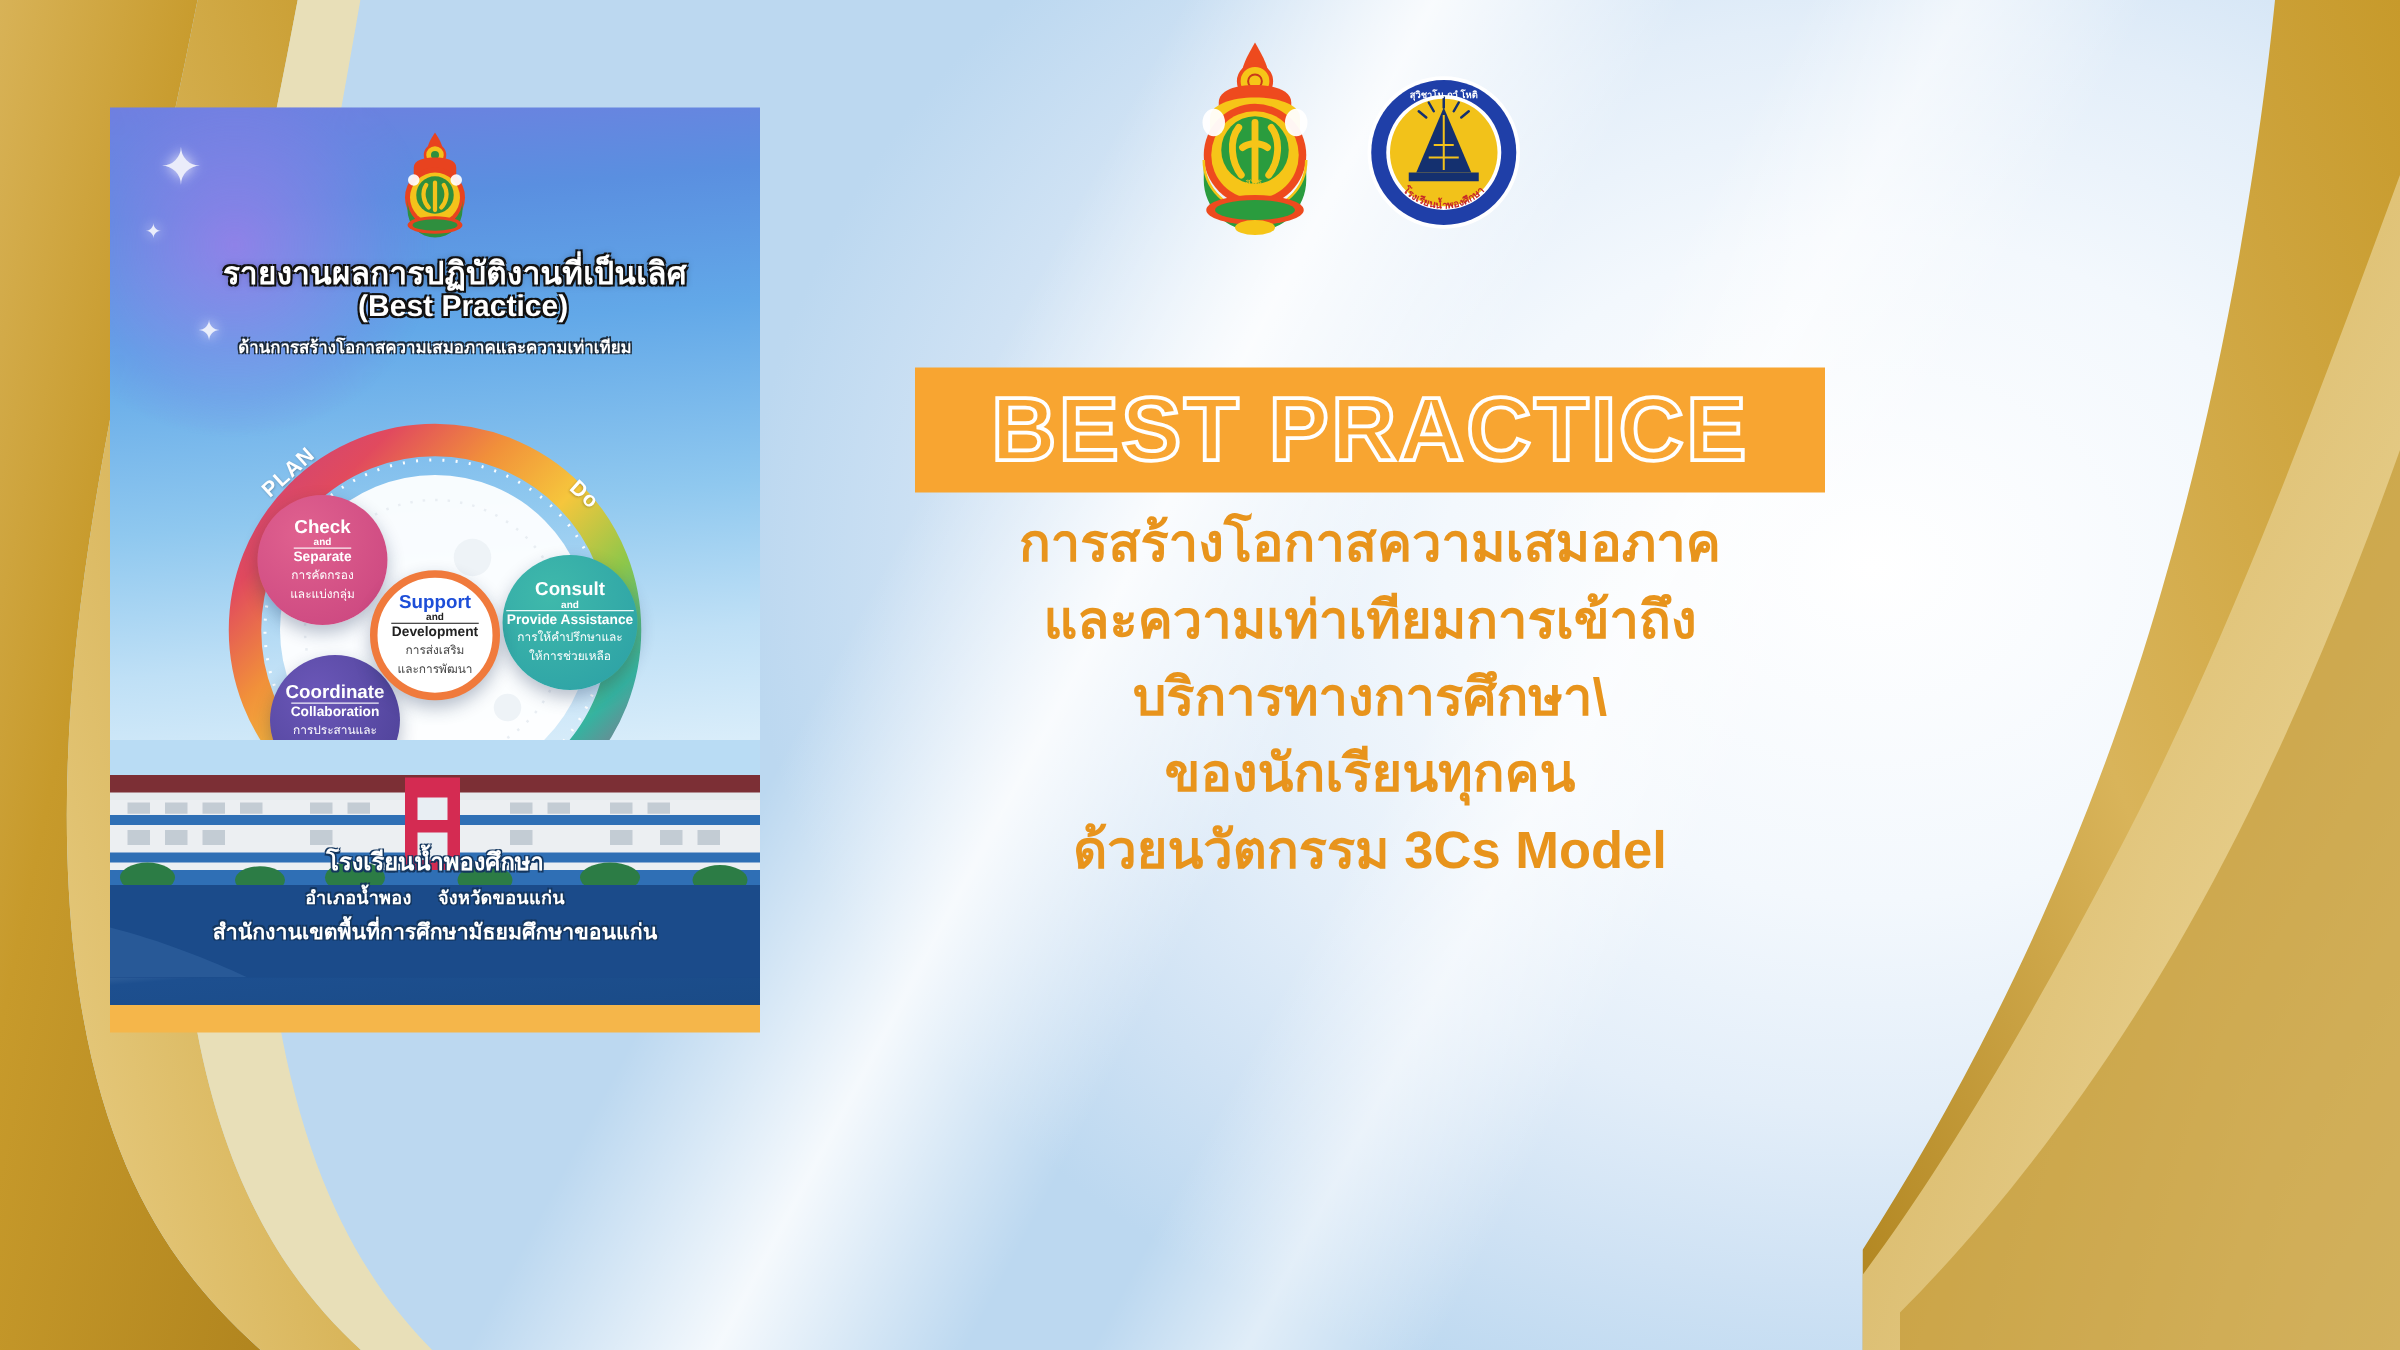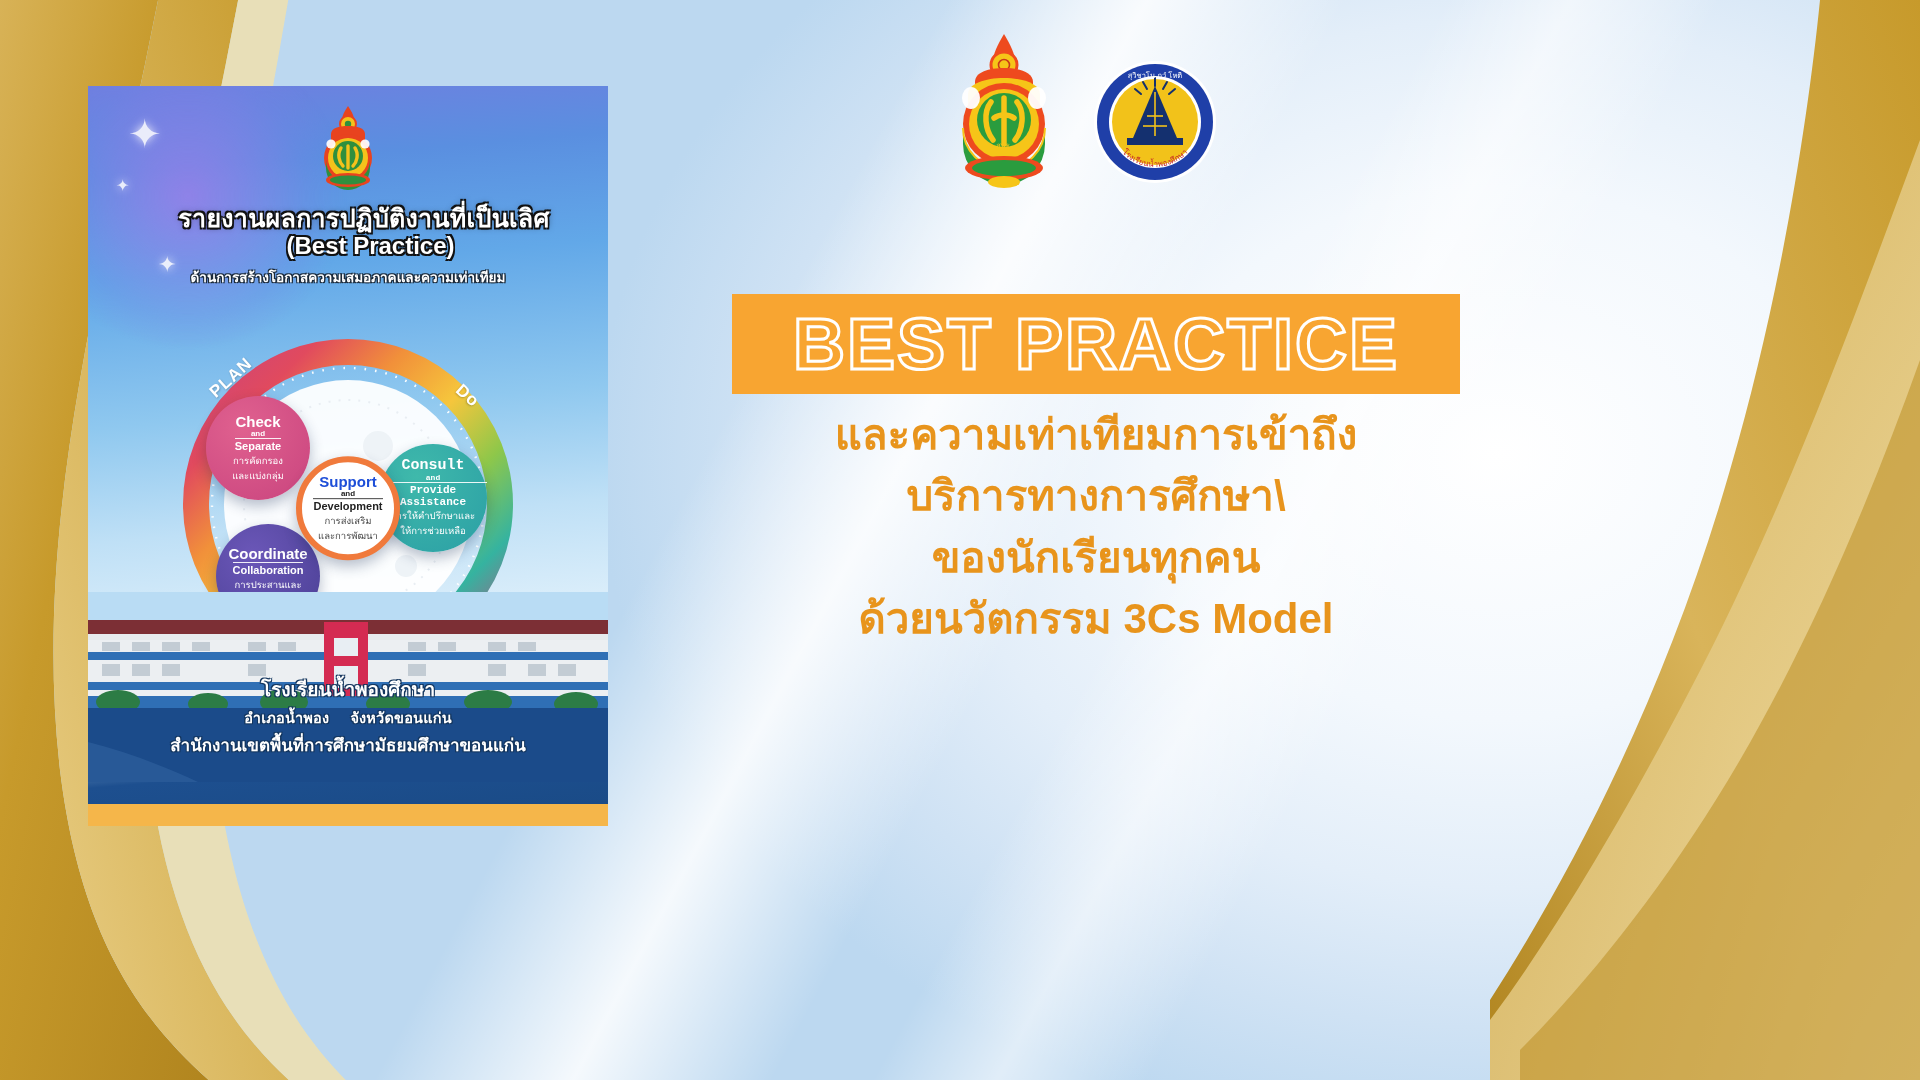--- a/index.html
+++ b/index.html
@@ -84,21 +84,21 @@
     position:absolute;border-radius:50%;display:flex;flex-direction:column;
     align-items:center;justify-content:center;text-align:center;color:#fff;
     box-shadow:0 6px 14px rgba(20,40,80,.3);
   }
   .node .n-title{font-weight:bold;font-size:15px;line-height:1.05;}
   .node .n-and{font-size:8px;font-weight:bold;line-height:1.1;}
   .node .n-sub{font-weight:bold;font-size:11px;line-height:1.1;border-top:1px solid rgba(255,255,255,.9);padding-top:1px;}
   .node .n-th{font-size:9.5px;line-height:1.25;margin-top:3px;}
 
   .node-check{left:28px;top:62px;width:104px;height:104px;background:radial-gradient(circle at 35% 30%,#e0618f,#c9447e);}
-  .node-consult{right:31px;top:110px;width:108px;height:108px;background:radial-gradient(circle at 35% 30%,#3fb9ab,#2b9fa5);font-family:Liberation Mono, monospace;}
+  .node-consult{right:8px;top:110px;width:108px;height:108px;background:radial-gradient(circle at 35% 30%,#3fb9ab,#2b9fa5);}
   .node-coord{left:38px;bottom:46px;width:104px;height:104px;background:radial-gradient(circle at 35% 30%,#6b57b8,#4a3f94);}
   .node-support{
     left:50%;top:50%;transform:translate(-50%,-46%);
     width:92px;height:92px;background:#fff;border:6px solid #f07a3c;color:#222;
   }
   .node-support .n-title{color:#1d4ed8;}
   .node-support .n-sub{color:#222;border-top:1px solid #444;}
   .node-support .n-th{color:#444;}
 
   .school-img{
@@ -110,21 +110,21 @@
     position:absolute;left:0;right:0;bottom:24px;text-align:center;color:#fff;font-weight:bold;
     text-shadow:-1.2px -1.2px 0 #14365e,1.2px -1.2px 0 #14365e,-1.2px 1.2px 0 #14365e,1.2px 1.2px 0 #14365e;
   }
   .school-name{font-size:19px;}
   .school-line2{font-size:14.5px;margin-top:2px;letter-spacing:.2px;}
   .school-line3{font-size:17px;margin-top:2px;}
 
   
   .emblems{position:absolute;left:945px;top:32px;width:320px;height:180px;}
   .emblem-a{position:absolute;left:0;top:0;width:118px;height:158px;}
-  .emblem-b{position:absolute;left:148px;top:28px;width:124px;height:124px;}
+  .emblem-b{position:absolute;left:148px;top:28px;width:124px;height:124px;font-weight:bold;}
 
   .bp-banner{
     position:absolute;left:732px;top:294px;width:728px;height:100px;
     background:#f8a531;display:flex;align-items:center;justify-content:center;
   }
   .bp-text{
     font-size:72px;font-weight:bold;letter-spacing:2px;
     color:#f8a531;
     -webkit-text-stroke:3px #fff;
     text-shadow:0 0 0 #fff;
@@ -388,19 +388,20 @@
         </text>
       </svg>
     </div>
   </div>
 
   <div class="bp-banner">
     <span class="bp-text">BEST PRACTICE</span>
   </div>
 
   <div class="headline">
+    <div>การสร้างโอกาสความเสมอภาค</div>
     <div>และความเท่าเทียมการเข้าถึง</div>
     <div>บริการทางการศึกษา\</div>
     <div>ของนักเรียนทุกคน</div>
     <div>ด้วยนวัตกรรม 3Cs Model</div>
   </div>
 
 </div>
 
 </body></html>

